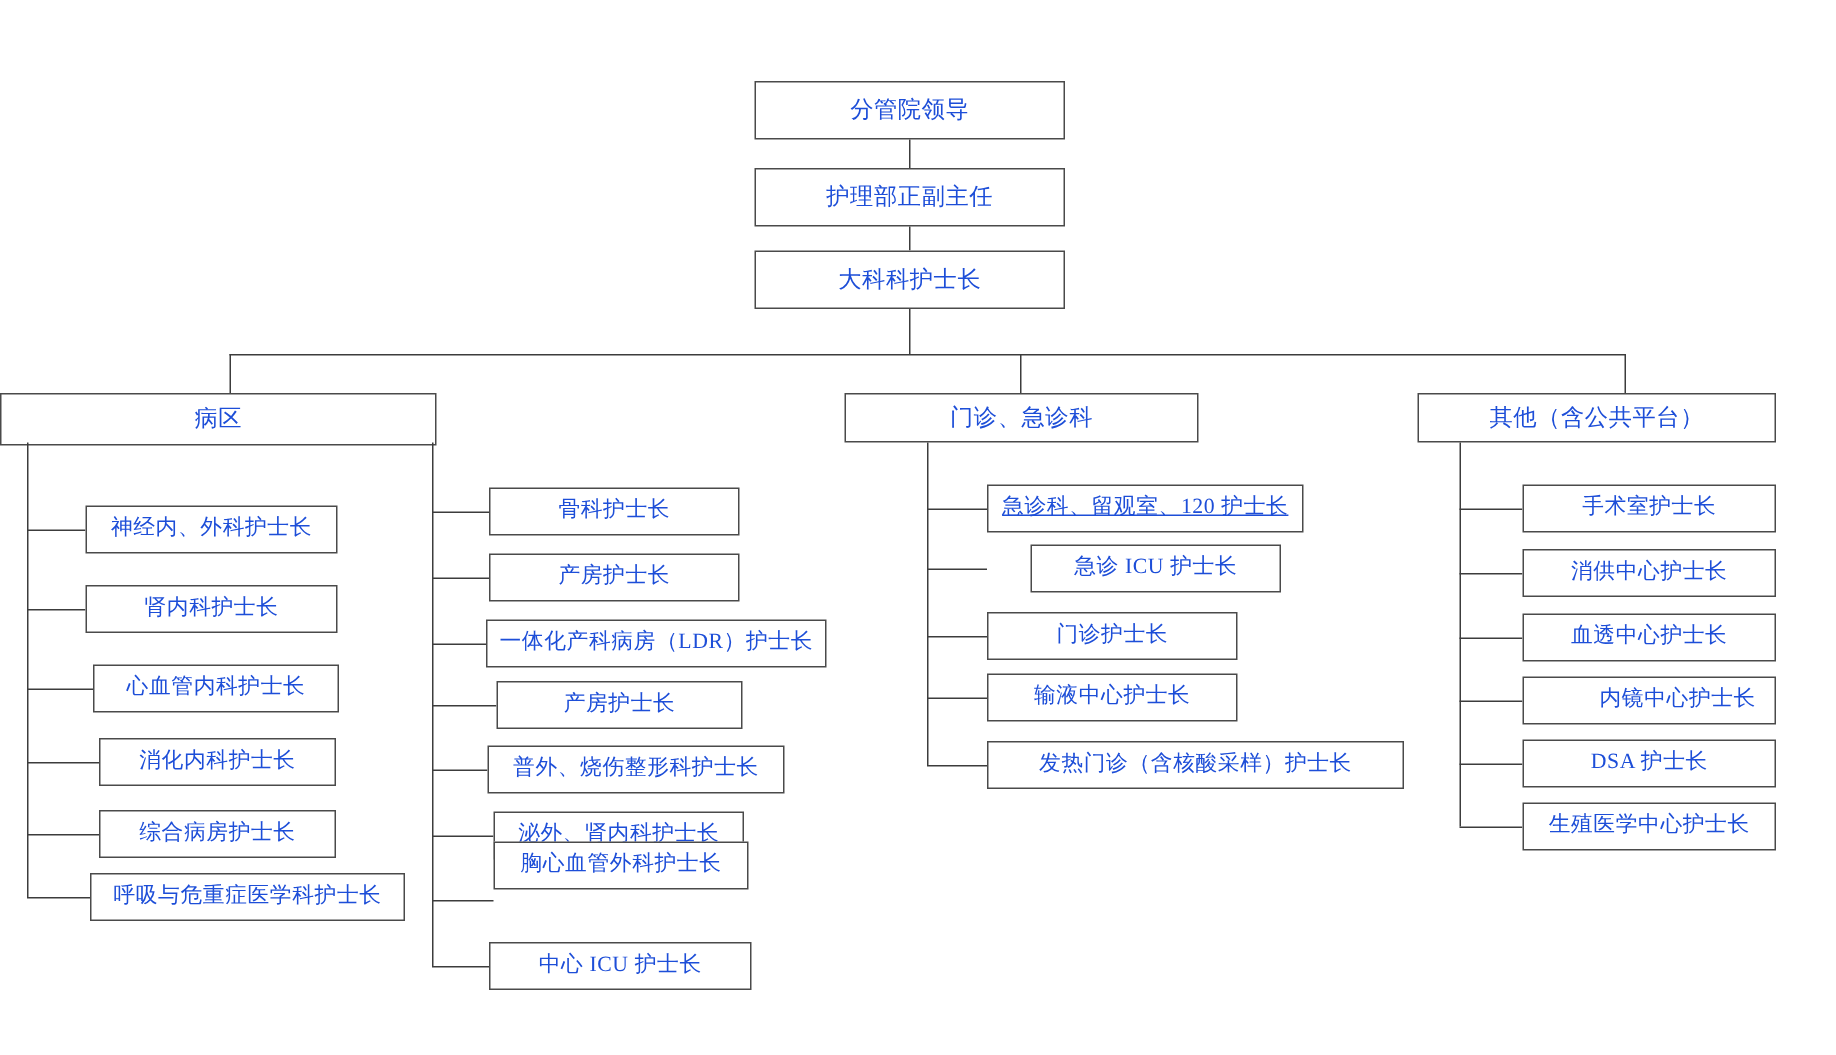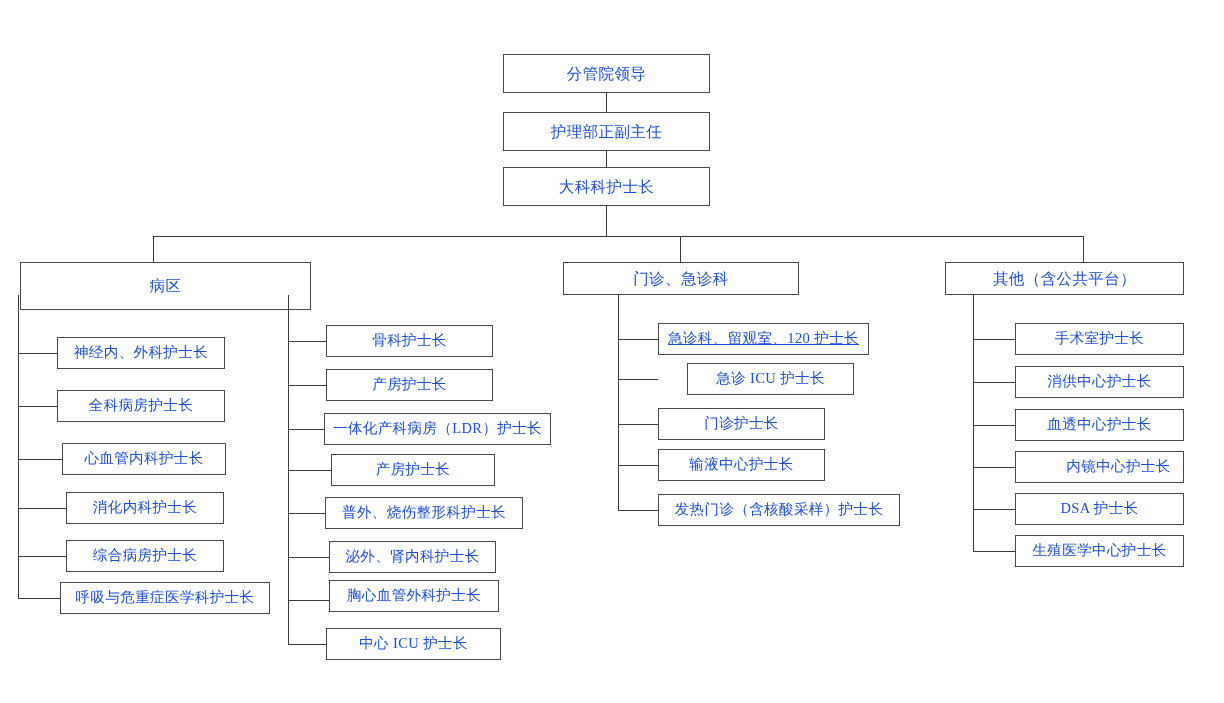--- a/index.html
+++ b/index.html
@@ -62,29 +62,29 @@
   <div class="ln v" style="left:606px; top:151px; height:16px;"></div>
 
   <div class="node root" style="left:503px; top:167px; width:207px; height:39px;">大科科护士长</div>
 
   <div class="ln v" style="left:606px; top:206px; height:30px;"></div>
   <div class="ln h" style="left:153px; top:236px; width:931px;"></div>
   <div class="ln v" style="left:153px; top:236px; height:26px;"></div>
   <div class="ln v" style="left:680px; top:236px; height:26px;"></div>
   <div class="ln v" style="left:1083px; top:236px; height:26px;"></div>
 
-  <div class="node level2" style="left:20px; top:262px; width:291px; height:48px;">病区</div>
+  <div class="node level2" style="left:0; top:262px; width:291px; height:35px;">病区</div>
 
   <div class="ln v" style="left:18px; top:295px; height:303px;"></div>
 
   <div class="ln h" style="left:18px; top:353px; width:39px;"></div>
   <div class="node leaf" style="left:57px; top:337px; width:168px; height:32px;">神经内、外科护士长</div>
 
   <div class="ln h" style="left:18px; top:406px; width:39px;"></div>
-  <div class="node leaf" style="left:57px; top:390px; width:168px; height:32px;">全科病房护士长</div>
+  <div class="node leaf" style="left:57px; top:390px; width:168px; height:32px;">肾内科护士长</div>
 
   <div class="ln h" style="left:18px; top:459px; width:44px;"></div>
   <div class="node leaf" style="left:62px; top:443px; width:164px; height:32px;">心血管内科护士长</div>
 
   <div class="ln h" style="left:18px; top:508px; width:48px;"></div>
   <div class="node leaf" style="left:66px; top:492px; width:158px; height:32px;">消化内科护士长</div>
 
   <div class="ln h" style="left:18px; top:556px; width:48px;"></div>
   <div class="node leaf" style="left:66px; top:540px; width:158px; height:32px;">综合病房护士长</div>
 
@@ -105,21 +105,21 @@
   <div class="ln h" style="left:288px; top:470px; width:43px;"></div>
   <div class="node leaf" style="left:331px; top:454px; width:164px; height:32px;">产房护士长</div>
 
   <div class="ln h" style="left:288px; top:513px; width:37px;"></div>
   <div class="node leaf" style="left:325px; top:497px; width:198px; height:32px;">普外、烧伤整形科护士长</div>
 
   <div class="ln h" style="left:288px; top:557px; width:41px;"></div>
   <div class="node leaf" style="left:329px; top:541px; width:167px; height:32px;">泌外、肾内科护士长</div>
 
   <div class="ln h" style="left:288px; top:600px; width:41px;"></div>
-  <div class="node leaf" style="left:329px; top:580px; width:170px; height:32px;">胸心血管外科护士长</div>
+  <div class="node leaf" style="left:329px; top:561px; width:170px; height:32px;">胸心血管外科护士长</div>
 
   <div class="ln h" style="left:288px; top:644px; width:38px;"></div>
   <div class="node leaf" style="left:326px; top:628px; width:175px; height:32px;">中心 ICU 护士长</div>
 
   <div class="node level2" style="left:563px; top:262px; width:236px; height:33px;">门诊、急诊科</div>
 
   <div class="ln v" style="left:618px; top:295px; height:215px;"></div>
 
   <div class="ln h" style="left:618px; top:339px; width:40px;"></div>
   <div class="node leaf" style="left:658px; top:323px; width:211px; height:32px;text-decoration:underline;">急诊科、留观室、120 护士长</div>
@@ -127,21 +127,21 @@
   <div class="ln h" style="left:618px; top:379px; width:40px;"></div>
   <div class="node leaf" style="left:658px; top:363px; width:167px; height:32px;margin-left:29px;">急诊 ICU 护士长</div>
 
   <div class="ln h" style="left:618px; top:424px; width:40px;"></div>
   <div class="node leaf" style="left:658px; top:408px; width:167px; height:32px;">门诊护士长</div>
 
   <div class="ln h" style="left:618px; top:465px; width:40px;"></div>
   <div class="node leaf" style="left:658px; top:449px; width:167px; height:32px;">输液中心护士长</div>
 
   <div class="ln h" style="left:618px; top:510px; width:40px;"></div>
-  <div class="node leaf" style="left:658px; top:494px; width:242px; height:32px;">发热门诊（含核酸采样）护士长</div>
+  <div class="node leaf" style="left:658px; top:494px; width:278px; height:32px;">发热门诊（含核酸采样）护士长</div>
 
   <div class="node level2" style="left:945px; top:262px; width:239px; height:33px;">其他（含公共平台）</div>
 
   <div class="ln v" style="left:973px; top:295px; height:256px;"></div>
 
   <div class="ln h" style="left:973px; top:339px; width:42px;"></div>
   <div class="node leaf" style="left:1015px; top:323px; width:169px; height:32px;">手术室护士长</div>
 
   <div class="ln h" style="left:973px; top:382px; width:42px;"></div>
   <div class="node leaf" style="left:1015px; top:366px; width:169px; height:32px;">消供中心护士长</div>

